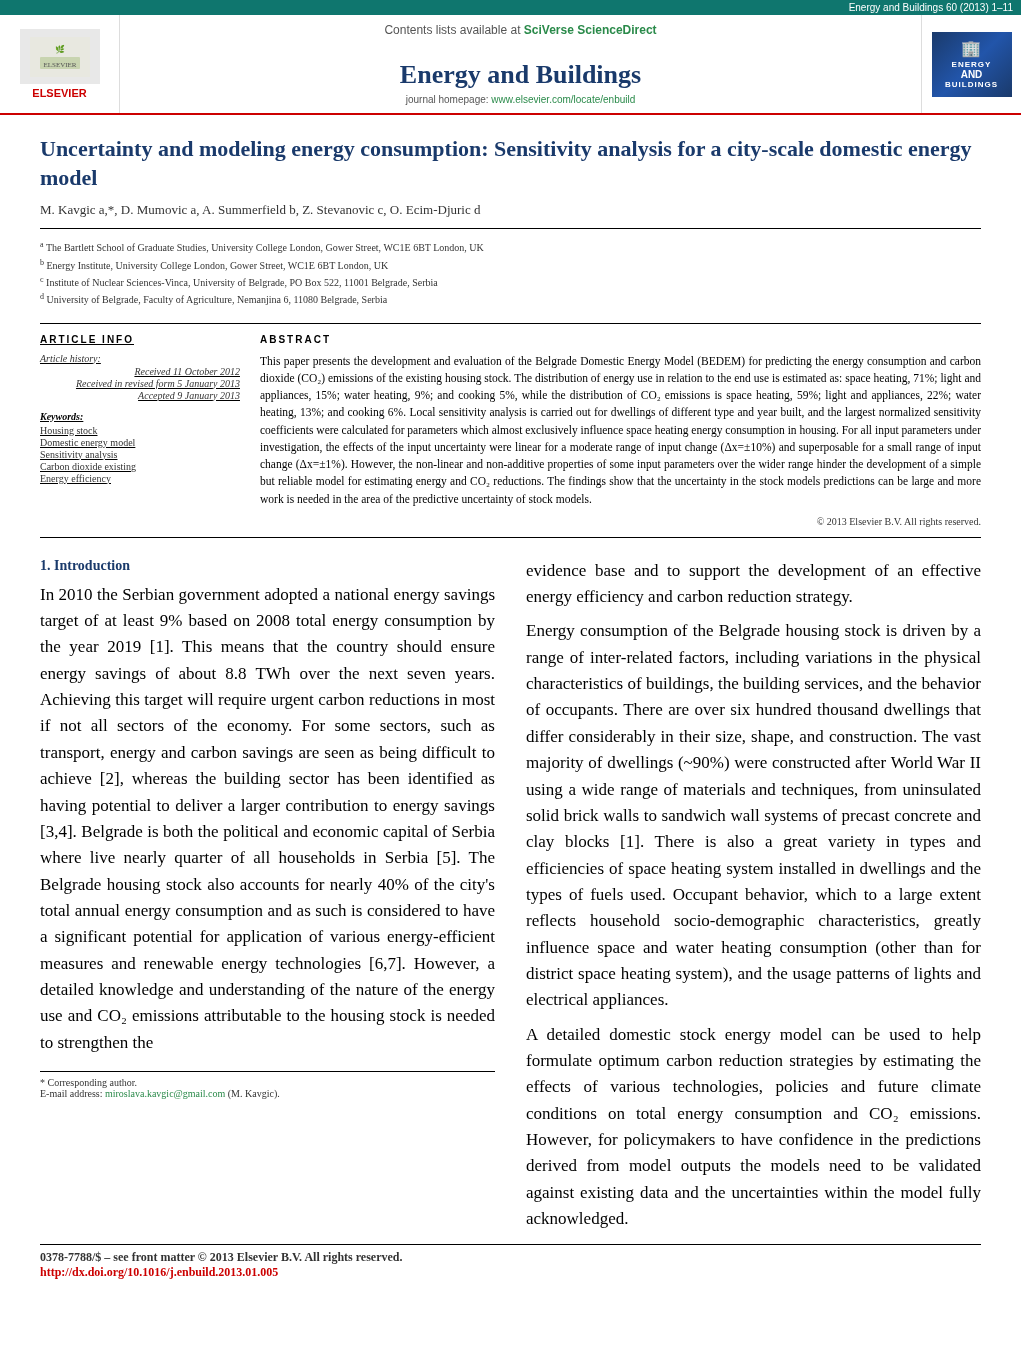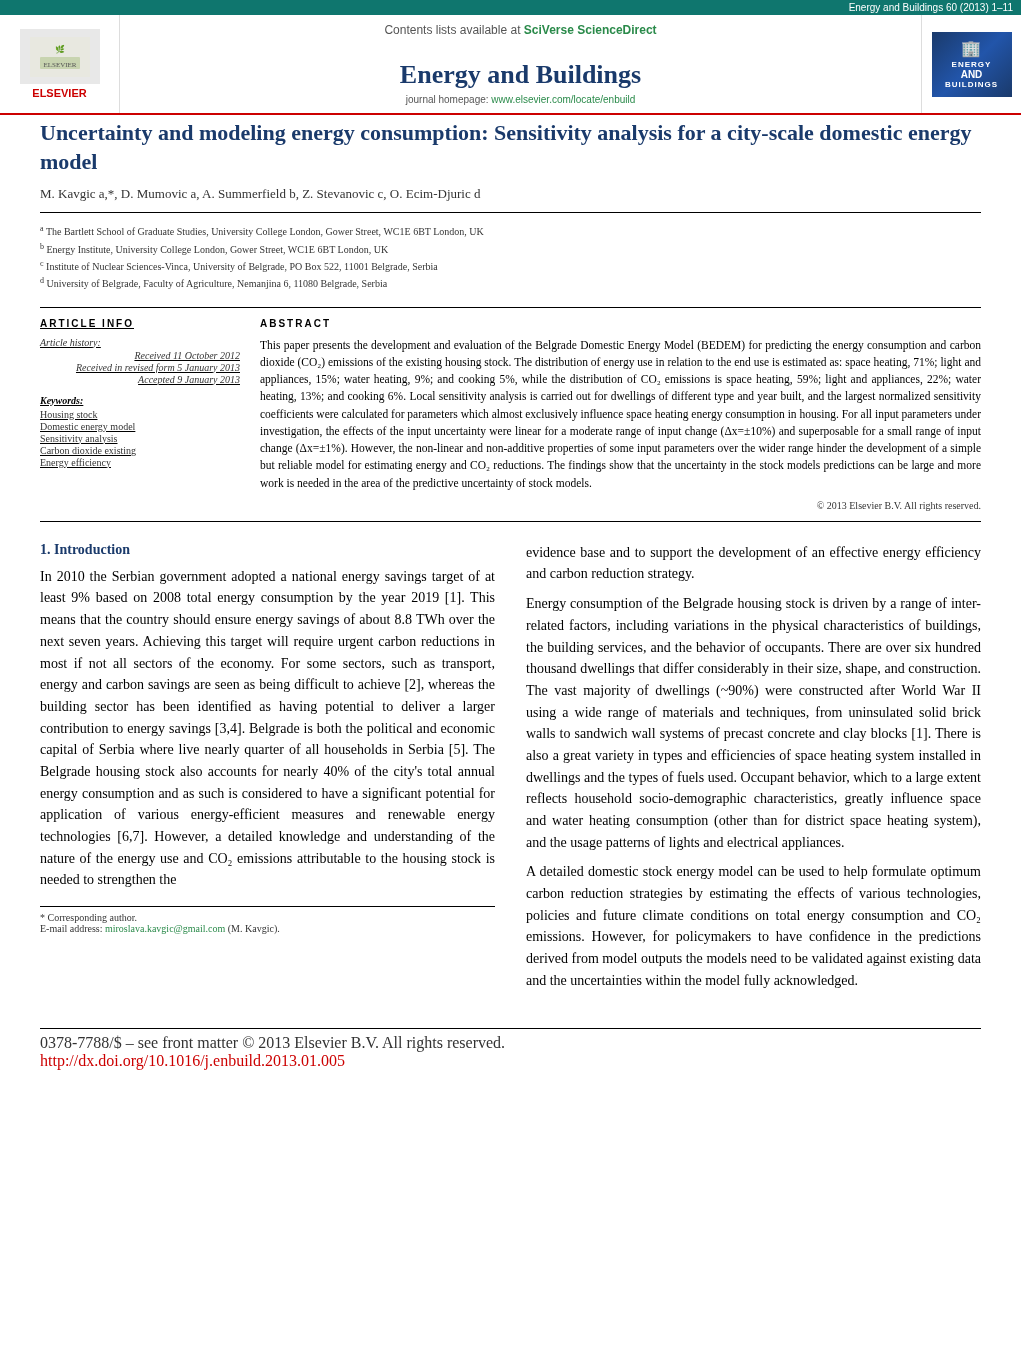--- a/index.html
+++ b/index.html
@@ -99,21 +99,21 @@
       background: #0f766e;
       color: white;
       font-size: 10px;
       font-family: Arial, sans-serif;
       text-align: right;
       padding: 2px 8px;
     }
 
     
     .main-content {
-      padding: 4px 40px;
+      padding: 20px 40px;
     }
 
     
     .paper-title {
       font-size: 22px;
       font-weight: bold;
       color: #1a3a6b;
       margin-bottom: 10px;
       line-height: 1.3;
     }
@@ -233,43 +233,44 @@
     }
 
     .section-number-title {
       font-size: 14px;
       font-weight: bold;
       color: #1a3a6b;
       margin-bottom: 8px;
     }
 
     .body-text {
-      font-size: 14px;
+      font-size: 17px;
       line-height: 1.55;
       text-align: justify;
       color: #000;
       margin-bottom: 8px;
     }
 
     
     .footnote-section {
       border-top: 1px solid #000;
       margin-top: 15px;
       padding-top: 5px;
       font-size: 10px;
       color: #333;
     }
 
     
     .bottom-bar {
       border-top: 1px solid #000;
-      margin-top: 28px;
+      margin-top: 4px;
       padding-top: 5px;
-      font-size: 16px;
-      color: #333;
+      font-size: 12px;
+      color: #333;
+      font-weight: bold;
     }
     .bottom-bar a {
       color: #c00;
       text-decoration: none;
     }
   </style>
 </head>
 <body>
 
 <div class="top-bar">

